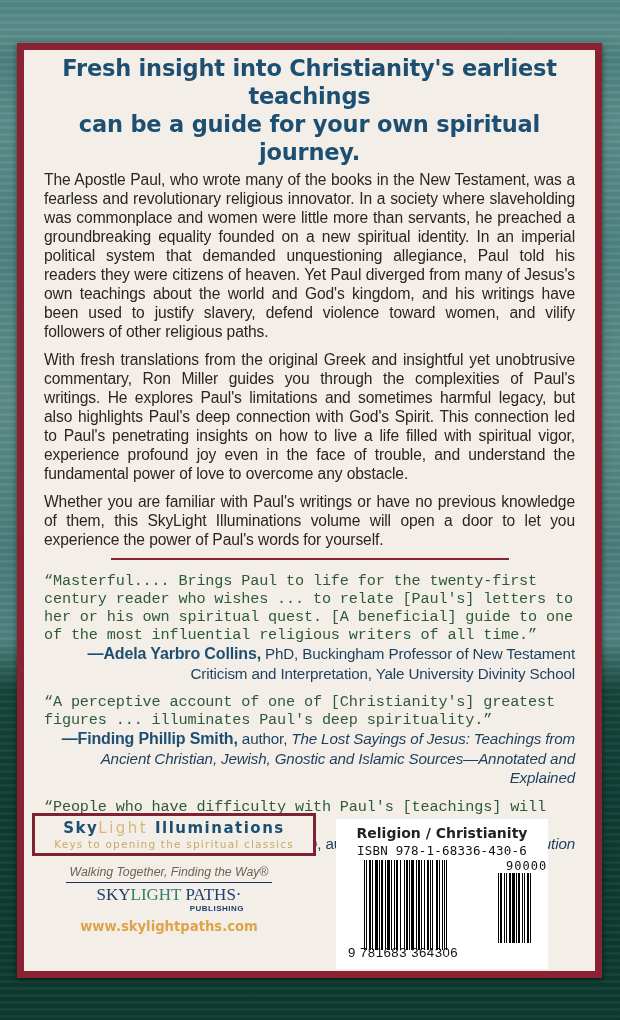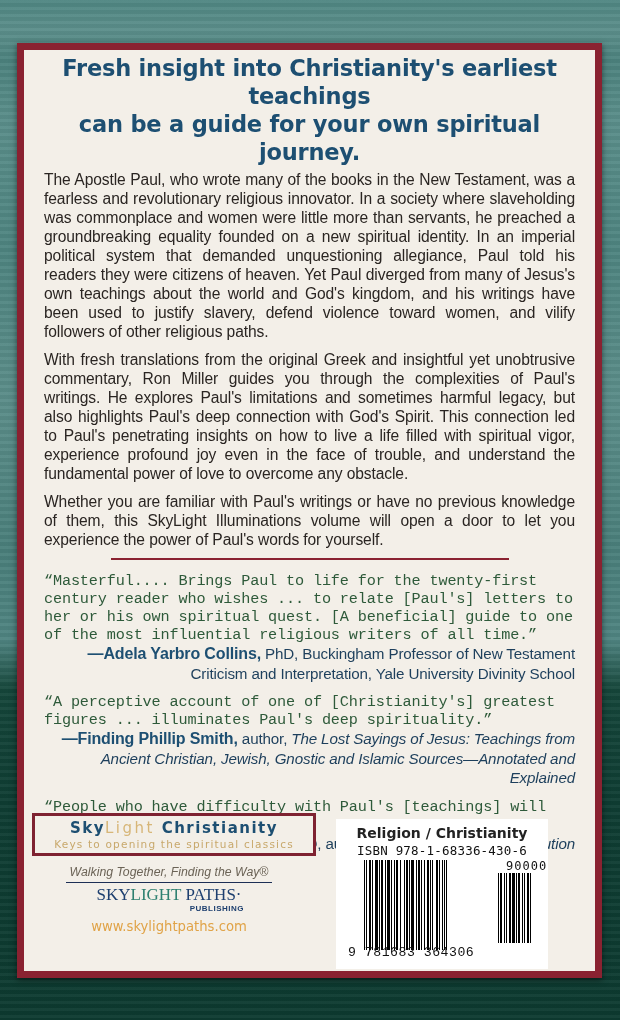--- a/index.html
+++ b/index.html
@@ -67,31 +67,31 @@
   .series-sub {
     font-family:"DejaVu Sans", sans-serif; font-size:10.5px; color:#c8a86b;
     letter-spacing:1.2px; margin-top:1px;
   }
   .publisher { position:absolute; left:42px; top:52px; width:206px; text-align:center; }
   .tagline { font-style:italic; color:#6b6356; font-size:12.3px; font-family:"Liberation Sans", sans-serif; }
   .pub-rule { height:1px; background:#1d2f55; margin:3px 0 3px 0; }
   .pub-name { font-family:"Liberation Serif", serif; font-size:17px; color:#1d3f6f; letter-spacing:0px; line-height:18px; }
   .pub-name .g { color:#2e8070; }
   .pub-sub { font-size:8px; font-weight:bold; color:#1d3f6f; text-align:right; margin-right:28px; letter-spacing:0.5px; }
-  .pub-url { color:#e0a347; font-weight:normal; font-size:13.2px; margin-top:6px; font-family:"DejaVu Sans", sans-serif; }
+  .pub-url { color:#e0a347; font-weight:bold; font-size:13.2px; margin-top:6px; font-family:"DejaVu Sans", sans-serif; }
   .barcode-box {
     position:absolute; left:312px; top:6px; width:212px; height:150px; background:#ffffff;
   }
   .bc-category { text-align:center; font-weight:bold; font-size:14px; color:#222; margin-top:6px; font-family:"DejaVu Sans", sans-serif; }
   .bc-isbn { font-family:"DejaVu Sans Mono", monospace; font-size:12.5px; color:#111; margin-left:21px; margin-top:2px; letter-spacing:0.2px; }
   .bc-price { position:absolute; left:170px; top:40px; font-family:"DejaVu Sans Mono", monospace; font-size:12px; color:#111; letter-spacing:1px; }
   .bars-main { position:absolute; left:28px; top:41px; width:120px; height:90px; display:flex; align-items:flex-start; }
   .bars-add { position:absolute; left:162px; top:54px; width:58px; height:70px; display:flex; }
   .bar { background:#000; height:100%; }
-  .bc-number { position:absolute; left:12px; top:126px; font-family:Liberation Mono, monospace; font-size:13.2px; color:#111; letter-spacing:0.5px; }
+  .bc-number { position:absolute; left:12px; top:126px; font-family:Liberation Sans, sans-serif; font-size:13.2px; color:#111; letter-spacing:0.5px; }
 </style>
 </head>
 <body>
 
 <div class="stripes"></div>
 
 <div class="panel">
   <div class="panel-inner">
 
     <h1 class="headline">
@@ -121,21 +121,21 @@
 
     <div class="quote">
       <p class="quote-text">“People who have difficulty with Paul's [teachings] will appreciate this book.”</p>
       <p class="quote-attr">
         <b>—Beatrice Bruteau,</b><span> PhD, author, </span><i>The Holy Thursday Revolution</i>
       </p>
     </div>
 
     <div class="bottom">
       <div class="series-box">
-        <div class="series-title"><span>Sky</span><span class="light">Light</span><span> Christianity</span></div>
+        <div class="series-title"><span>Sky</span><span class="light">Light</span><span> Illuminations</span></div>
         <div class="series-sub">Keys to opening the spiritual classics</div>
       </div>
 
       <div class="publisher">
         <div class="tagline">Walking Together, Finding the Way®</div>
         <div class="pub-rule"></div>
         <div class="pub-name"><span>SKY</span><span class="g">LIGHT</span><span> PATHS·</span></div>
         <div class="pub-sub">PUBLISHING</div>
         <div class="pub-url">www.skylightpaths.com</div>
       </div>

